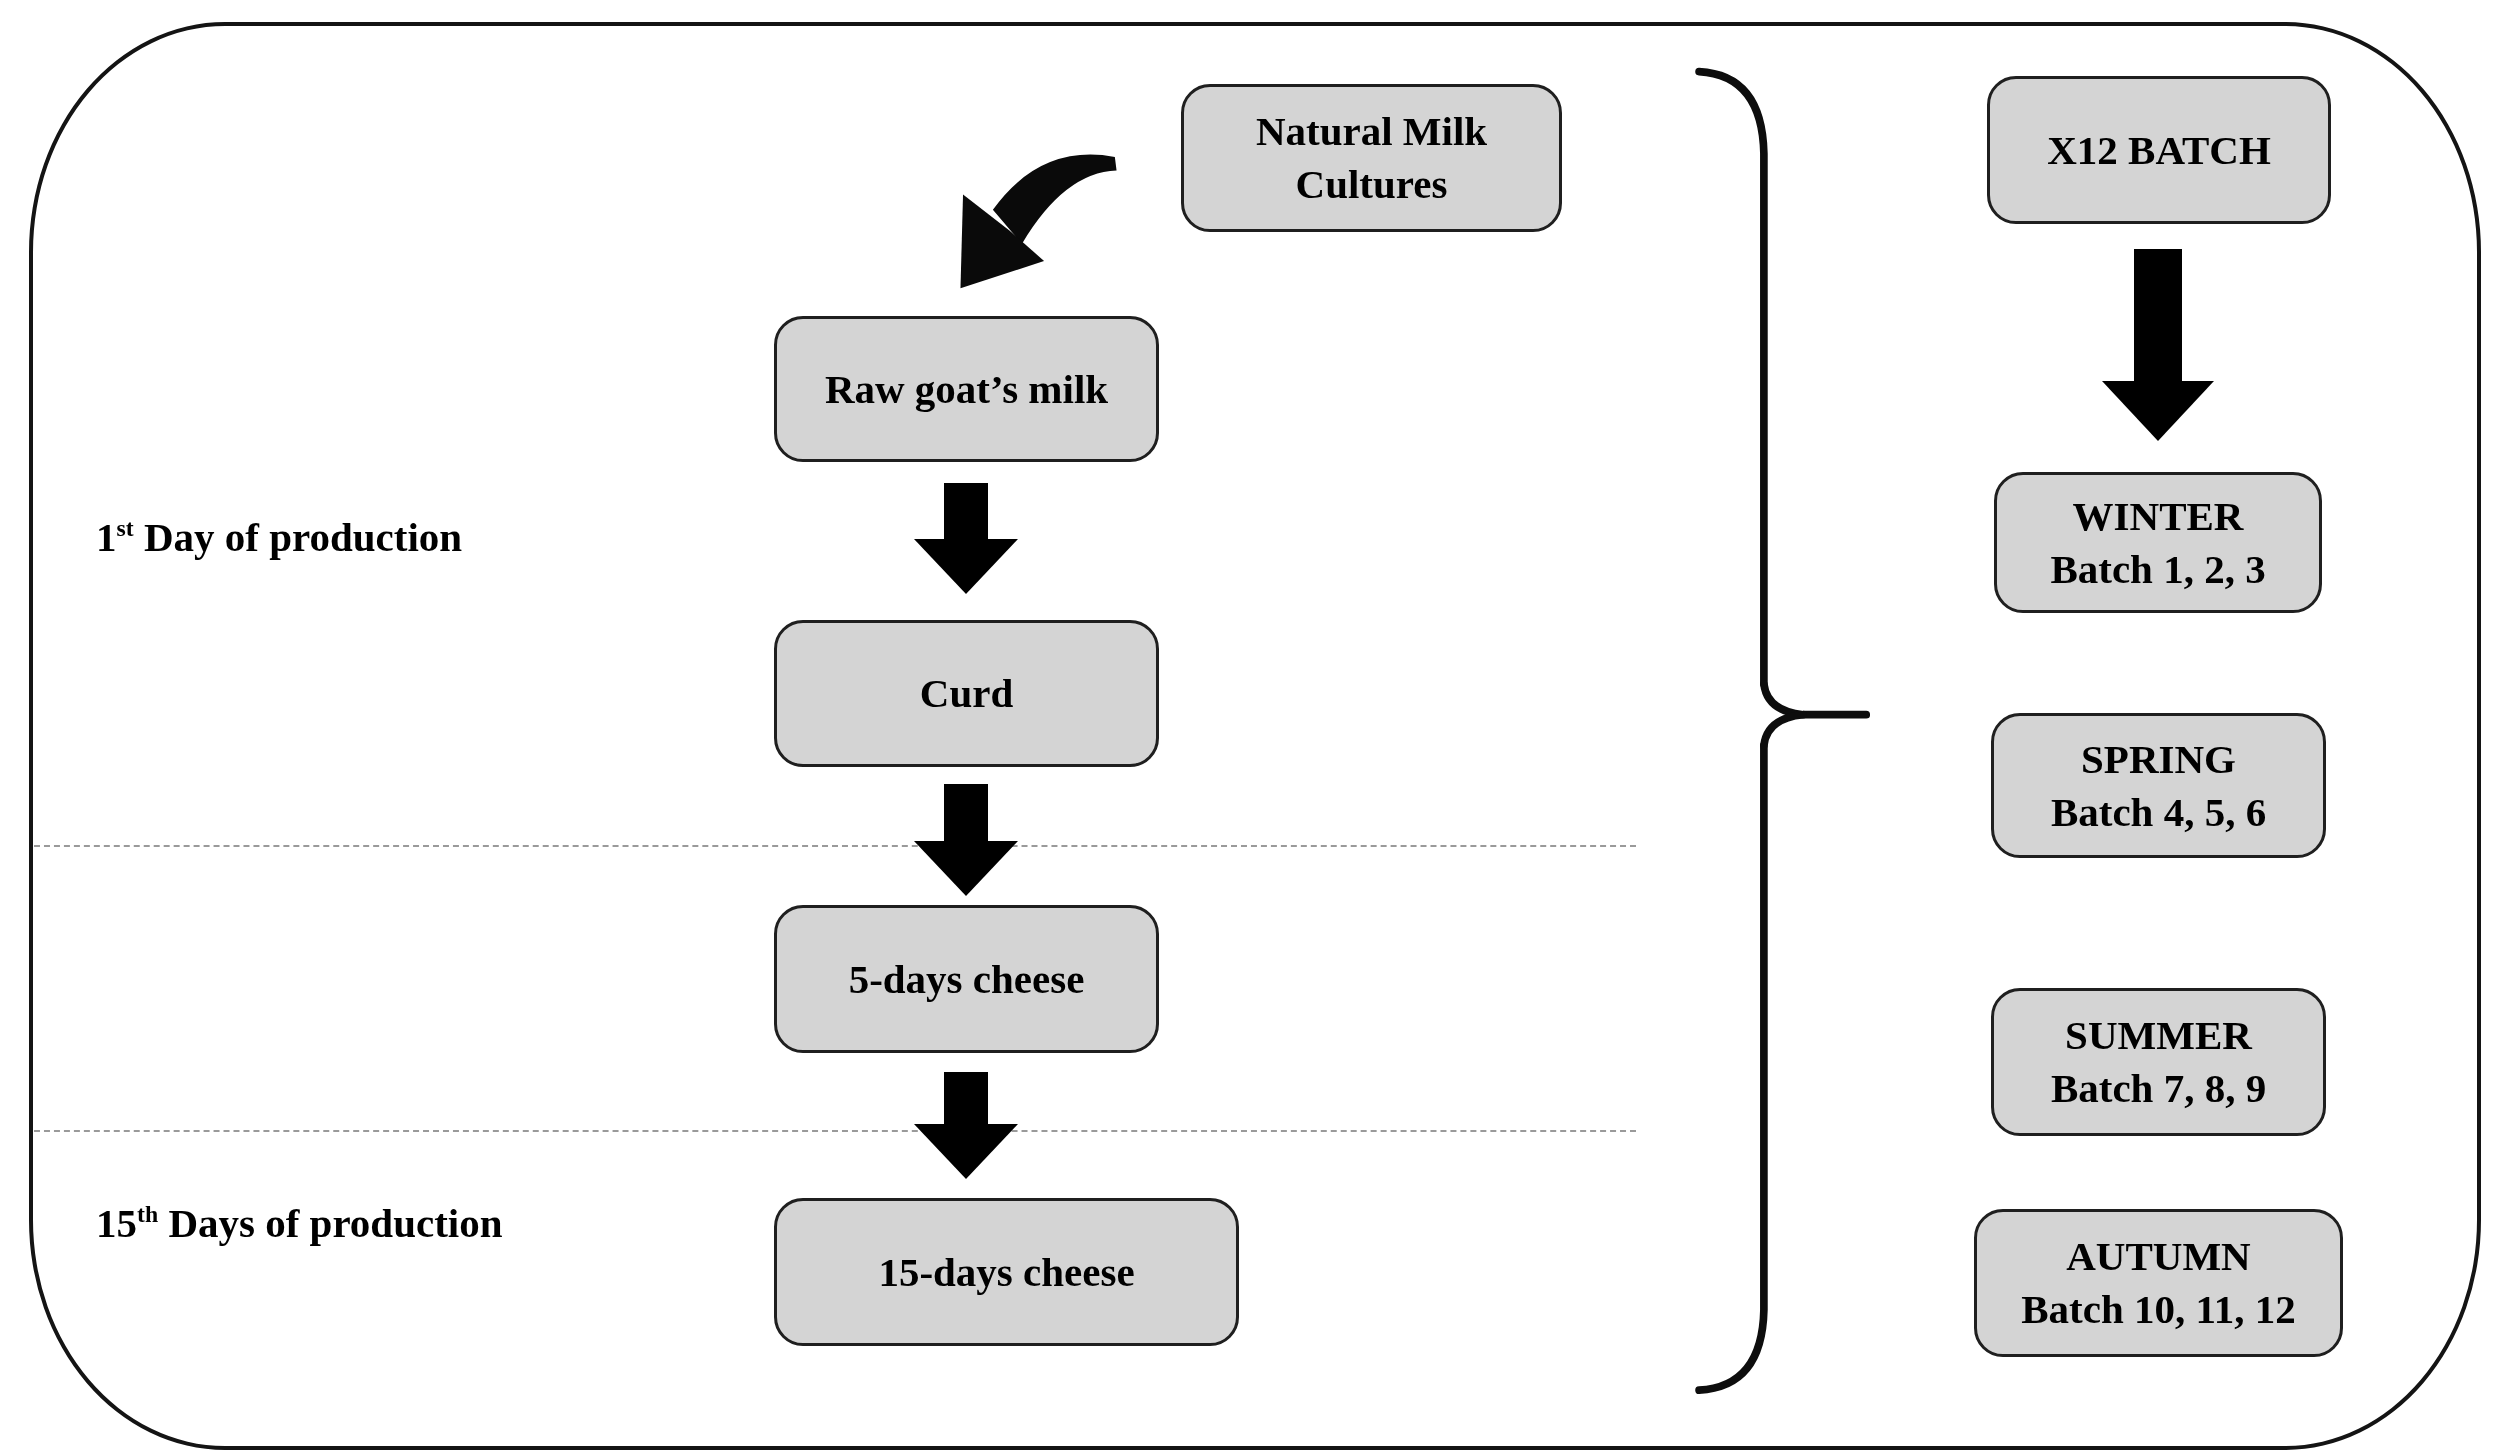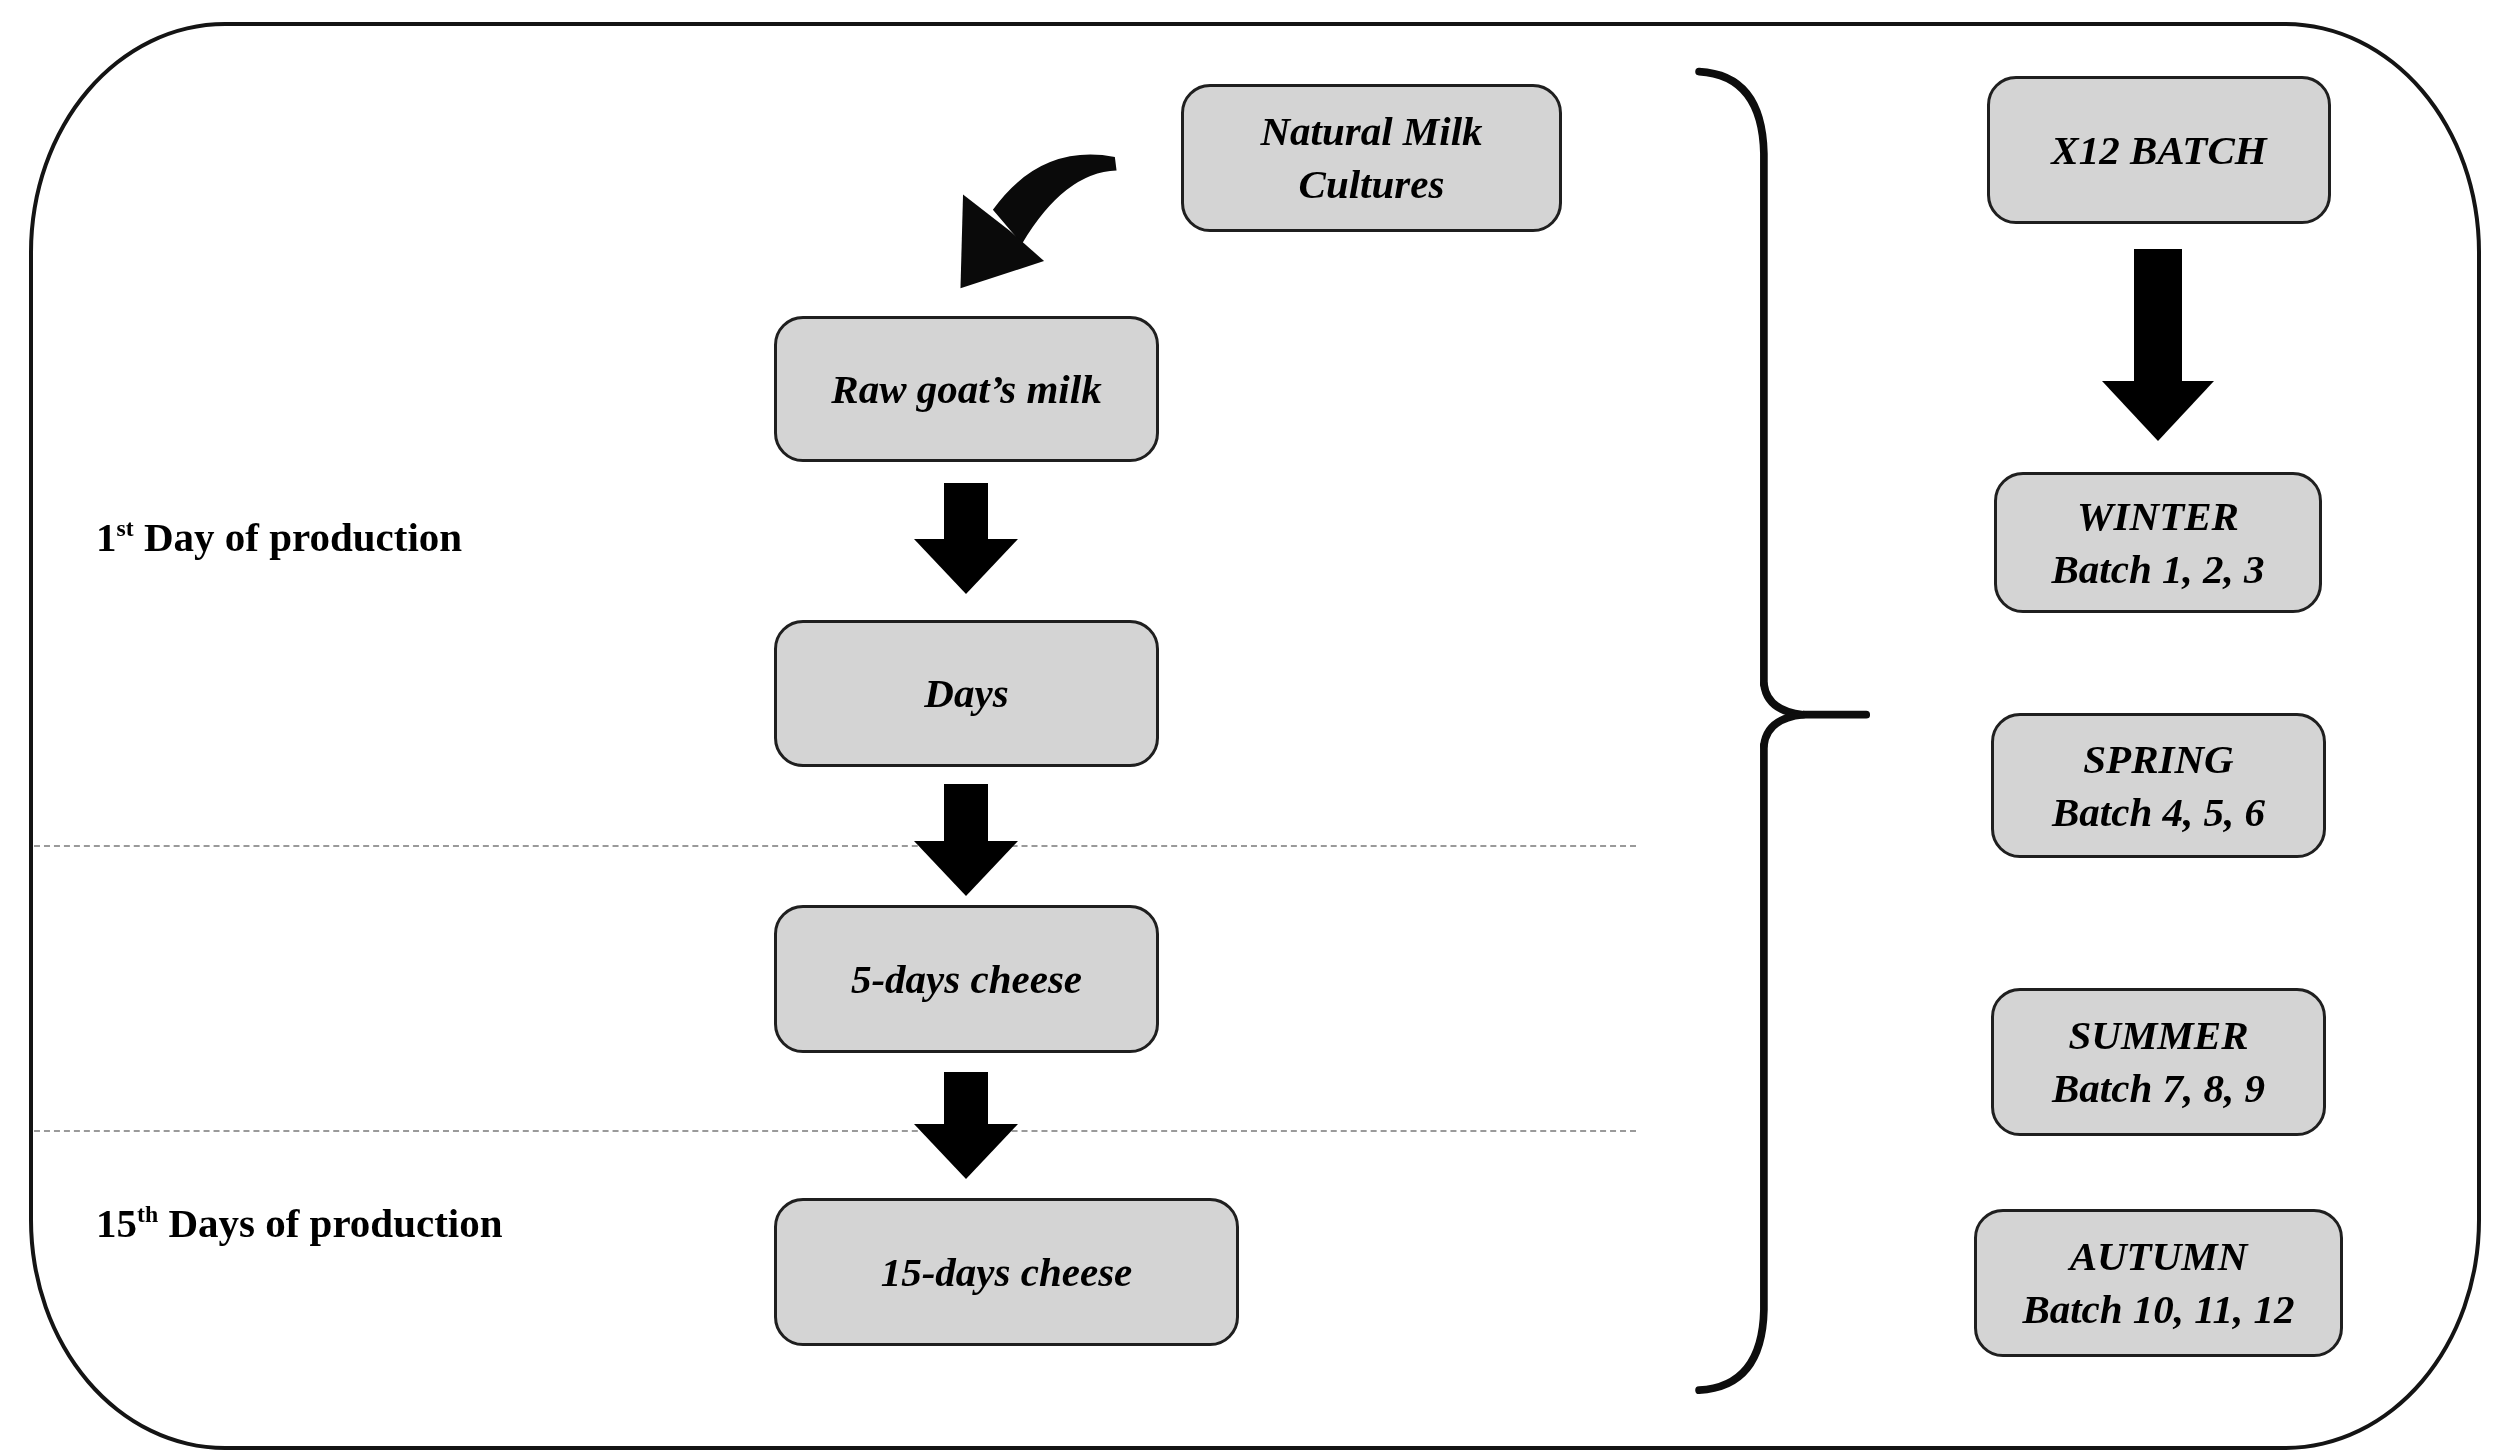--- a/index.html
+++ b/index.html
@@ -57,21 +57,21 @@
     display: flex;
     flex-direction: column;
     align-items: center;
     justify-content: center;
     text-align: center;
     font-size: 41px;
     font-weight: 700;
     line-height: 53px;
     z-index: 2;
   }
-  .box .line { display: block; white-space: nowrap; font-style: italic; }
+  .box .line { display: block; white-space: nowrap; }
   .box .line:empty { display: none; }
   .block-arrow {
     position: absolute;
     display: flex;
     flex-direction: column;
     align-items: center;
     z-index: 3;
   }
   .block-arrow .shaft { background: #000000; }
   .block-arrow .head {
@@ -105,21 +105,21 @@
 
   <div class="box" style="left:1181px; top:84px; width:381px; height:148px;">
     <span class="line">Natural Milk</span>
     <span class="line">Cultures</span>
   </div>
   <div class="box" style="left:774px; top:316px; width:385px; height:146px;">
     <span class="line">Raw goat’s milk</span>
 
   </div>
   <div class="box" style="left:774px; top:620px; width:385px; height:147px;">
-    <span class="line">Days</span>
+    <span class="line">Curd</span>
 
   </div>
   <div class="box" style="left:774px; top:905px; width:385px; height:148px;align-items:center;">
     <span class="line">5-days cheese</span>
 
   </div>
   <div class="box" style="left:774px; top:1198px; width:465px; height:148px;">
     <span class="line">15-days cheese</span>
 
   </div>

